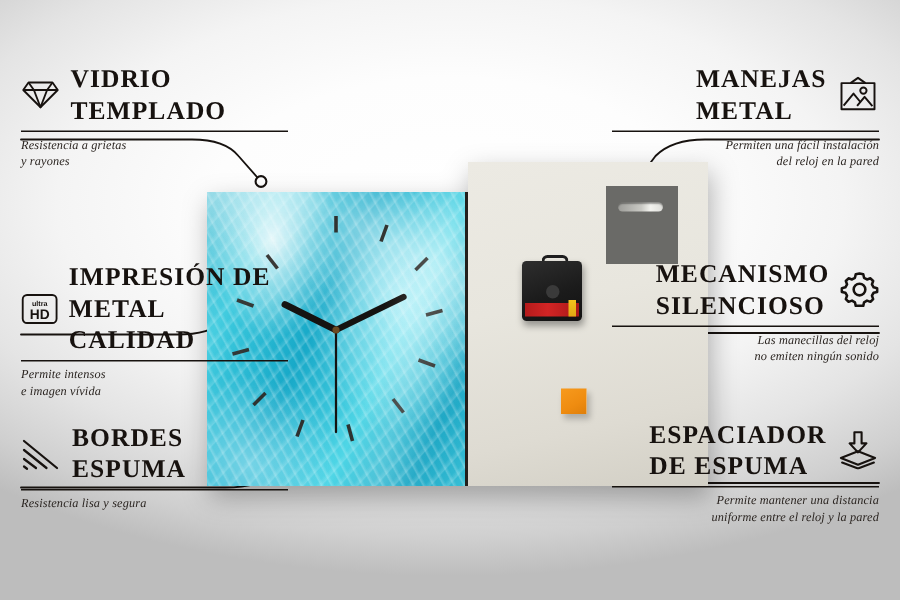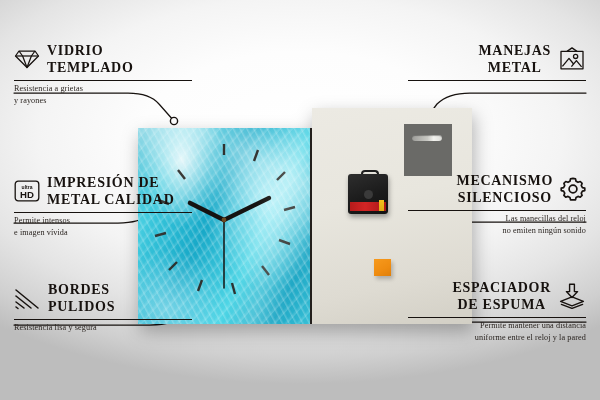--- a/index.html
+++ b/index.html
@@ -185,42 +185,43 @@
     display: flex;
     align-items: center;
     gap: 7px;
   }
   .feature.left .feature-head { justify-content: flex-start; }
   .feature.right .feature-head { justify-content: flex-end; }
 
   .feature-title {
     font-family: "Liberation Serif", serif;
     font-weight: bold;
-    font-size: 14px;
+    font-size: 17px;
     letter-spacing: 0.7px;
     color: #17120f;
     line-height: 1.24;
     white-space: pre-line;
   }
   .feature.left .feature-title { text-align: left; }
-  .feature.right .feature-title { text-align: center; }
+  .feature.right .feature-title { text-align: left; }
 
   .feature-rule {
     height: 0;
     border-top: 1.1px solid #17120f;
     margin-top: 3px;
   }
   .feature-desc {
     font-family: "Liberation Serif", serif;
     font-size: 8.2px;
     color: #2a2420;
     line-height: 1.38;
     margin-top: 2.5px;
     white-space: pre-line;
     letter-spacing: 0.1px;
+    font-style: italic;
   }
   .feature.left .feature-desc { text-align: left; }
   .feature.right .feature-desc { text-align: right; }
 
   .ico { display: block; }
 
   
   #feat-glass    { left: 14px;  top: 42px;  width: 178px; }
   #feat-print    { left: 14px;  top: 174px; width: 178px; }
   #feat-edges    { left: 14px;  top: 281px; width: 178px; }
@@ -339,41 +340,43 @@
     <div class="feature-head">
       <svg class="ico" width="27" height="23" viewBox="0 0 27 23">
         <g stroke="#17120f" stroke-width="1.5" stroke-linecap="round">
           <line x1="2" y1="3" x2="24" y2="21"></line>
           <line x1="2" y1="9" x2="17" y2="21"></line>
           <line x1="2" y1="15" x2="10" y2="21"></line>
           <line x1="2" y1="20" x2="4" y2="21.5"></line>
         </g>
       </svg>
       <div class="feature-title">BORDES
-PULIDOS</div>
+ESPUMA</div>
     </div>
     <div class="feature-rule"></div>
     <div class="feature-desc">Resistencia lisa y segura</div>
   </div>
 
   <div class="feature right" id="feat-hangers">
     <div class="feature-head">
       <div class="feature-title">MANEJAS
 METAL</div>
       <svg class="ico" width="28" height="24" viewBox="0 0 28 24">
         <g fill="none" stroke="#17120f" stroke-width="1.3" stroke-linejoin="round">
           <path d="M9,4.4 L14,0.9 L19,4.4"></path>
           <rect x="3" y="4.4" width="22" height="17.4"></rect>
           <path d="M4.4,19.4 L11,11.4 L15.6,17"></path>
           <path d="M13.4,19.6 L18.4,13.6 L23.6,19.8"></path>
           <circle cx="17.6" cy="9.4" r="2.1"></circle>
         </g>
       </svg>
     </div>
     <div class="feature-rule"></div>
+    <div class="feature-desc">Permiten una fácil instalación
+del reloj en la pared</div>
   </div>
 
   <div class="feature right" id="feat-mech">
     <div class="feature-head">
       <div class="feature-title">MECANISMO
 SILENCIOSO</div>
       <svg class="ico" width="26" height="26" viewBox="0 0 26 26">
         <g fill="none" stroke="#17120f" stroke-width="1.7" stroke-linejoin="round" stroke-linecap="round">
           <path d="M13,2.3 l2.5,0.55 0.55,2.35 1.95,1.12 2.3,-0.8 1.8,1.8 -0.8,2.3 1.12,1.95 2.35,0.55 0,2.5 -2.35,0.55 -1.12,1.95 0.8,2.3 -1.8,1.8 -2.3,-0.8 -1.95,1.12 -0.55,2.35 -2.5,0 -2.5,0 -0.55,-2.35 -1.95,-1.12 -2.3,0.8 -1.8,-1.8 0.8,-2.3 -1.12,-1.95 -2.35,-0.55 0,-2.5 2.35,-0.55 1.12,-1.95 -0.8,-2.3 1.8,-1.8 2.3,0.8 1.95,-1.12 0.55,-2.35 z"></path>
           <circle cx="13" cy="13" r="3.9"></circle>

